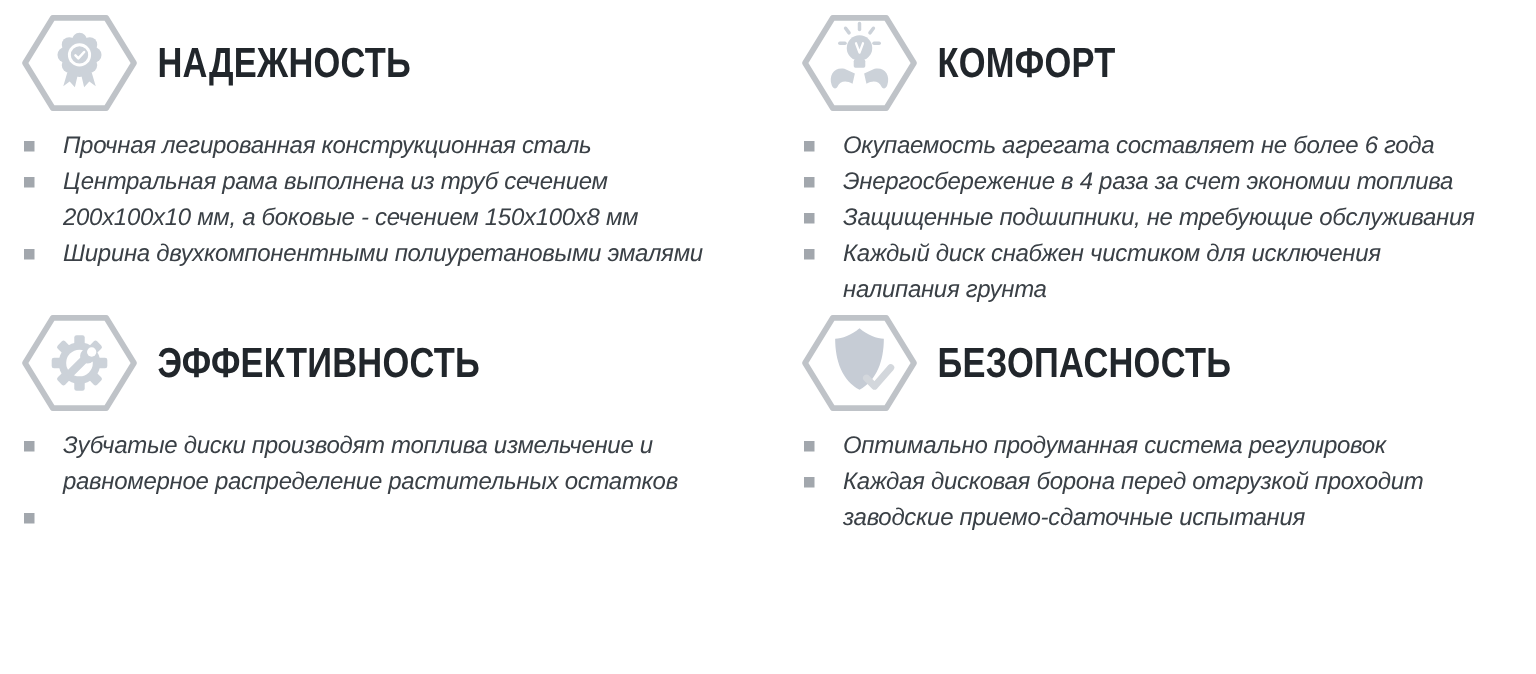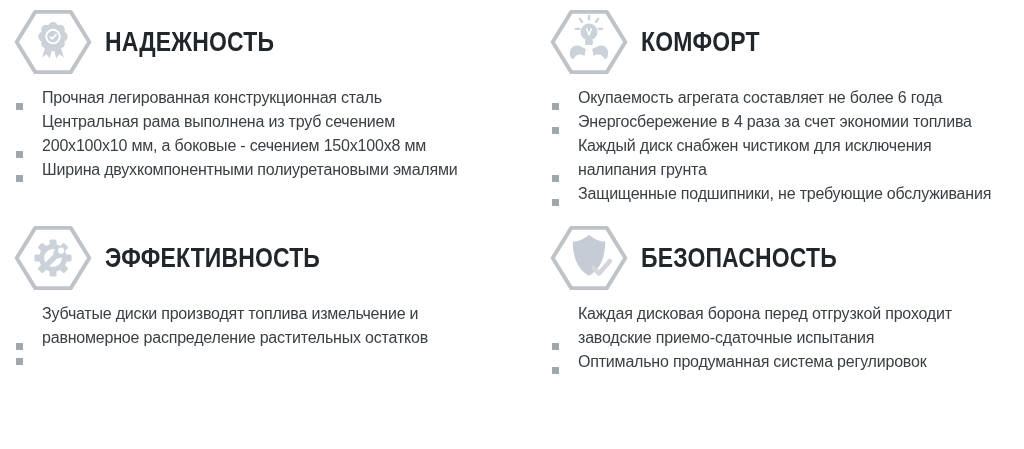--- a/index.html
+++ b/index.html
@@ -11,21 +11,20 @@
     font-family: "Liberation Sans", "DejaVu Sans", sans-serif;
     overflow: hidden;
   }
   .grid {
     display: grid;
     grid-template-columns: 516px 494px;
     grid-template-rows: 200px auto;
     width: 1024px;
     height: 447px;
     padding: 8px 0 0 14px;
-    gap: 16px;
   }
   .block { overflow: visible; }
   .block.col-right { padding-left: 4px; }
 
   .block-header {
     display: flex;
     align-items: center;
     gap: 13px;
     height: 68px;
   }
@@ -42,21 +41,22 @@
     letter-spacing: 0.2px;
   }
 
   .bullets {
     list-style: none;
     margin: 10px 0 0 0;
     padding: 0;
   }
   .bullets li {
     display: flex;
-    align-items: flex-end;
+    align-items: flex-start;
+    font-style: italic;
   }
   .bullet-square {
     width: 7px;
     height: 7px;
     background: #a2a7ad;
     margin: 8px 19px 0 2px;
     flex: 0 0 auto;
   }
   .bullet-text {
     font-size: 16px;
@@ -138,26 +138,26 @@
       <li>
           <span class="bullet-square"></span>
           <span class="bullet-text">Окупаемость агрегата составляет не более 6 года</span>
         </li>
       <li>
           <span class="bullet-square"></span>
           <span class="bullet-text">Энергосбережение в 4 раза за счет экономии топлива</span>
         </li>
       <li>
           <span class="bullet-square"></span>
+          <span class="bullet-text">Защищенные подшипники, не требующие обслуживания</span>
+        </li>
+      <li>
+          <span class="bullet-square"></span>
           <span class="bullet-text">Каждый диск снабжен чистиком для исключения
 налипания грунта</span>
-        </li>
-      <li>
-          <span class="bullet-square"></span>
-          <span class="bullet-text">Защищенные подшипники, не требующие обслуживания</span>
         </li>
     </ul>
   </section>
 
   <section class="block">
     <div class="block-header">
       <svg class="hex-icon" viewBox="0 0 100 88">
         <polygon points="3,44 27,5 73,5 97,44 73,83 27,83" fill="none" stroke="#bfc3c8" stroke-width="5" stroke-linejoin="round"></polygon>
         <g transform="translate(50,44)">
           <g fill="#ccd2d9">
@@ -212,23 +212,23 @@
       <svg class="hex-icon" viewBox="0 0 100 88">
         <polygon points="3,44 27,5 73,5 97,44 73,83 27,83" fill="none" stroke="#bfc3c8" stroke-width="5" stroke-linejoin="round"></polygon>
         <path d="M50,14 C57,20 65,23 71,23 C71,42 65,59 50,67 C35,59 29,42 29,23 C35,23 43,20 50,14 Z" fill="#c6ccd5"></path>
         <polyline points="56,57 63,64 77,48" stroke="#d3d7dc" stroke-width="6" fill="none" stroke-linecap="round" stroke-linejoin="round"></polyline>
       </svg>
       <h2 class="block-title">БЕЗОПАСНОСТЬ</h2>
     </div>
     <ul class="bullets">
       <li>
           <span class="bullet-square"></span>
+          <span class="bullet-text">Оптимально продуманная система регулировок</span>
+        </li>
+      <li>
+          <span class="bullet-square"></span>
           <span class="bullet-text">Каждая дисковая борона перед отгрузкой проходит
 заводские приемо-сдаточные испытания</span>
         </li>
-      <li>
-          <span class="bullet-square"></span>
-          <span class="bullet-text">Оптимально продуманная система регулировок</span>
-        </li>
     </ul>
   </section>
 
 </div>
 
 </body></html>

